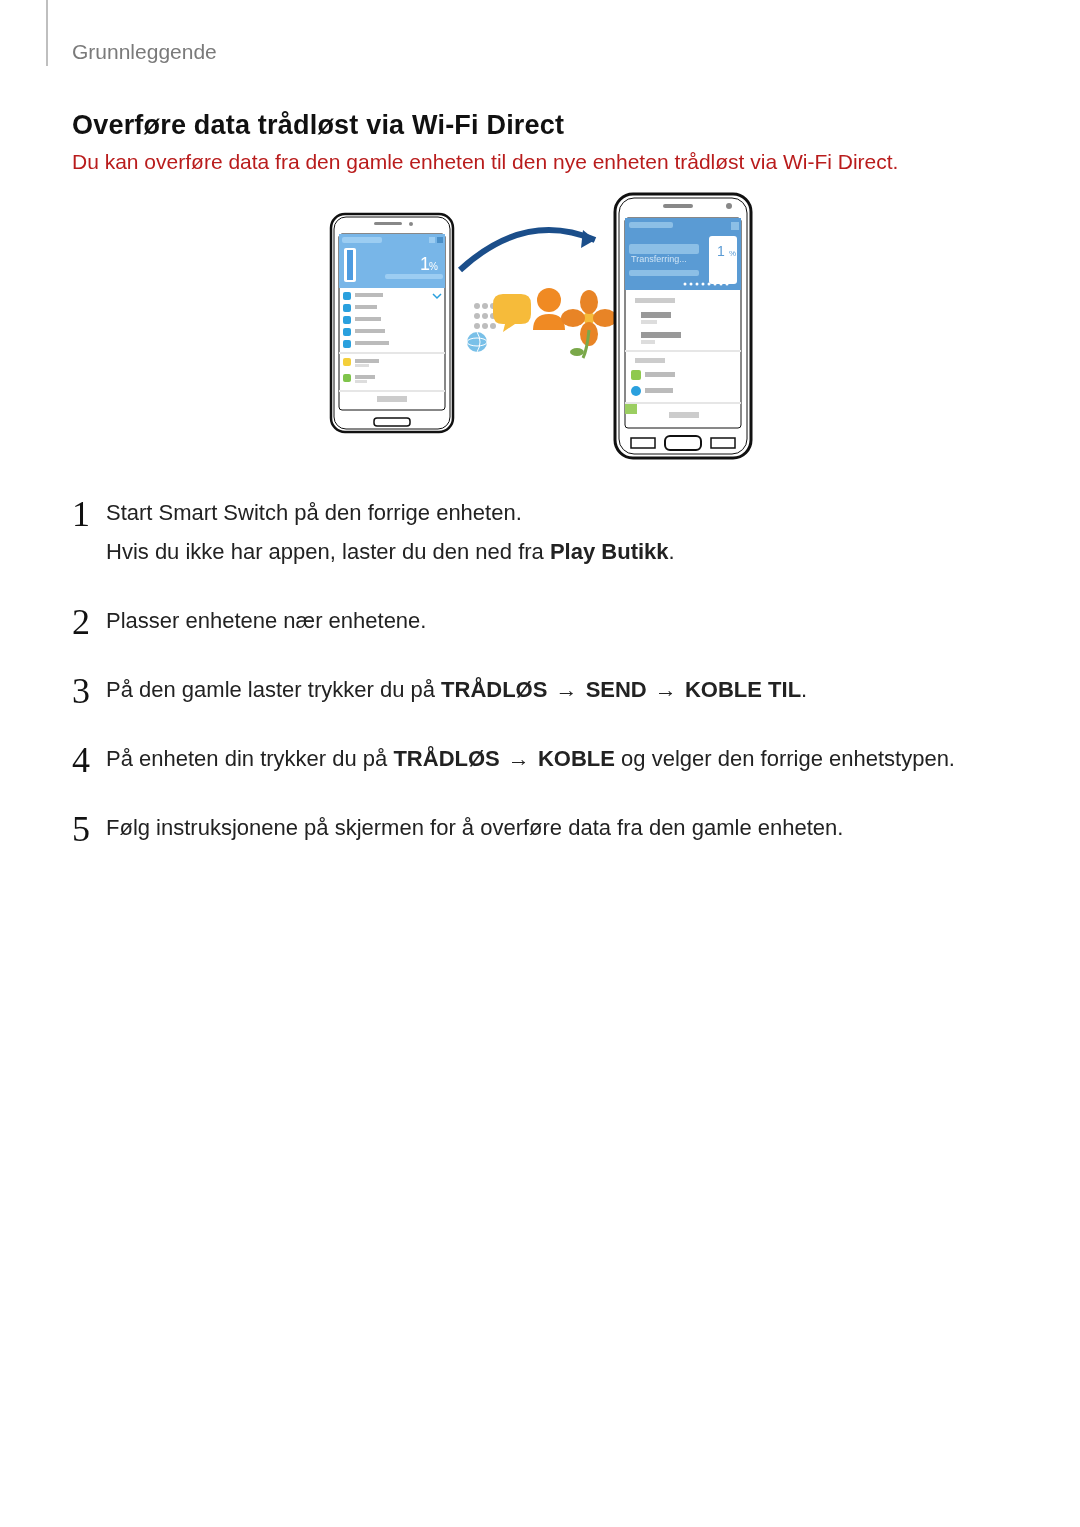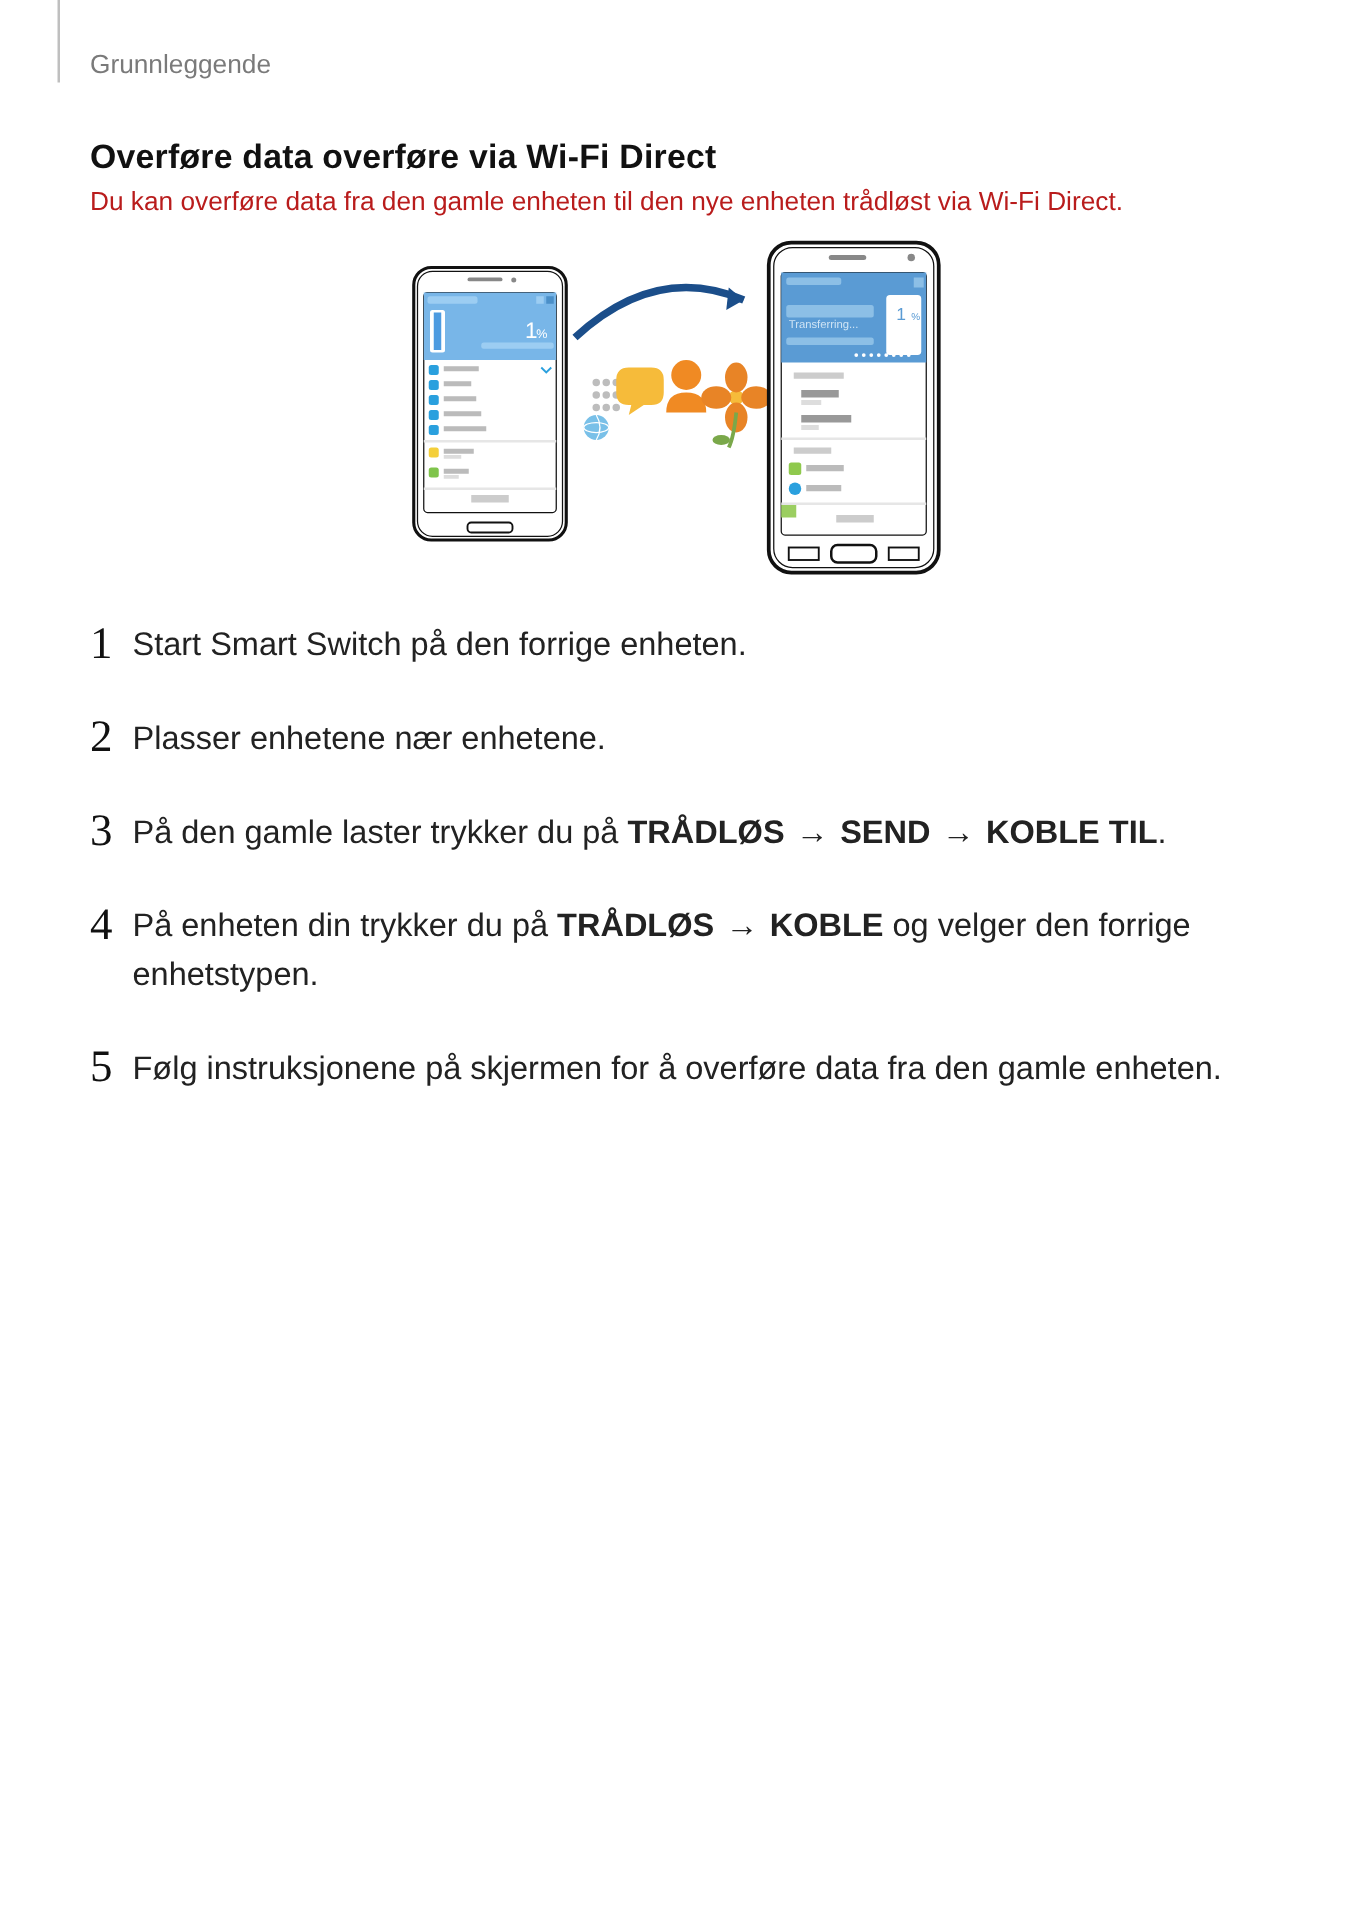--- a/index.html
+++ b/index.html
@@ -8,34 +8,34 @@
   .margin-bar { position: absolute; left: 46px; top: 0; width: 2px; height: 66px; background: #bfbfbf; }
   .breadcrumb { position: absolute; left: 72px; top: 40px; font-size: 21px; color: #7a7a7a; }
   .section-title { position: absolute; left: 72px; top: 110px; font-size: 27px; font-weight: 700; color: #111; letter-spacing: 0.2px; }
   .intro { position: absolute; left: 72px; top: 150px; font-size: 21px; color: #b91c1c; }
   .figure { position: absolute; left: 0; right: 0; top: 190px; height: 280px; display: flex; justify-content: center; align-items: center; }
   .figure svg { display: block; }
 
   .steps { position: absolute; left: 72px; right: 72px; top: 496px; }
   .step { display: flex; align-items: flex-start; margin-bottom: 30px; }
   .step-num { font-size: 36px; font-weight: 400; line-height: 1; color: #111; width: 34px; flex: 0 0 34px; font-family: Georgia, "Times New Roman", serif; }
-  .step-body { flex: 1 1 auto; font-size: 26px; line-height: 1.5; color: #222; }
+  .step-body { flex: 1 1 auto; font-size: 22px; line-height: 1.5; color: #222; }
   .step-body p { margin-bottom: 6px; }
   .b { font-weight: 700; }
   .arrow { padding: 0 2px; }
 
   .page-number { position: absolute; left: 0; right: 0; bottom: 34px; text-align: center; font-size: 19px; color: #6a6a6a; }
 </style>
 </head>
 <body>
 
 <div class="page">
   <div class="margin-bar"></div>
   <div class="breadcrumb">Grunnleggende</div>
-  <h2 class="section-title">Overføre data overføre via Wi-Fi Direct</h2>
+  <h2 class="section-title">Overføre data trådløst via Wi-Fi Direct</h2>
   <p class="intro">Du kan overføre data fra den gamle enheten til den nye enheten trådløst via Wi-Fi Direct.</p>
 
   <div class="figure">
     <svg width="430" height="280" viewBox="0 0 430 280">
 
       <g>
         <rect x="6" y="24" width="122" height="218" rx="14" fill="#fff" stroke="#111" stroke-width="2.5"></rect>
         <rect x="9" y="27" width="116" height="212" rx="12" fill="#fff" stroke="#111" stroke-width="1"></rect>
         <rect x="14" y="44" width="106" height="176" rx="3" fill="#fff" stroke="#111" stroke-width="1"></rect>
         <rect x="49" y="32" width="28" height="3" rx="1.5" fill="#888"></rect>
@@ -163,20 +163,21 @@
         <rect x="344" y="222" width="30" height="6" fill="#ccc"></rect>
       </g>
     </svg>
   </div>
 
   <div class="steps">
       <div class="step">
         <div class="step-num">1</div>
         <div class="step-body">
           <p><span>Start Smart Switch på den forrige enheten.</span></p>
+          <p><span>Hvis du ikke har appen, laster du den ned fra </span><span class="b">Play Butikk</span><span>.</span></p>
         </div>
       </div>
       <div class="step">
         <div class="step-num">2</div>
         <div class="step-body">
           <p><span>Plasser enhetene nær enhetene.</span></p>
         </div>
       </div>
       <div class="step">
         <div class="step-num">3</div>

